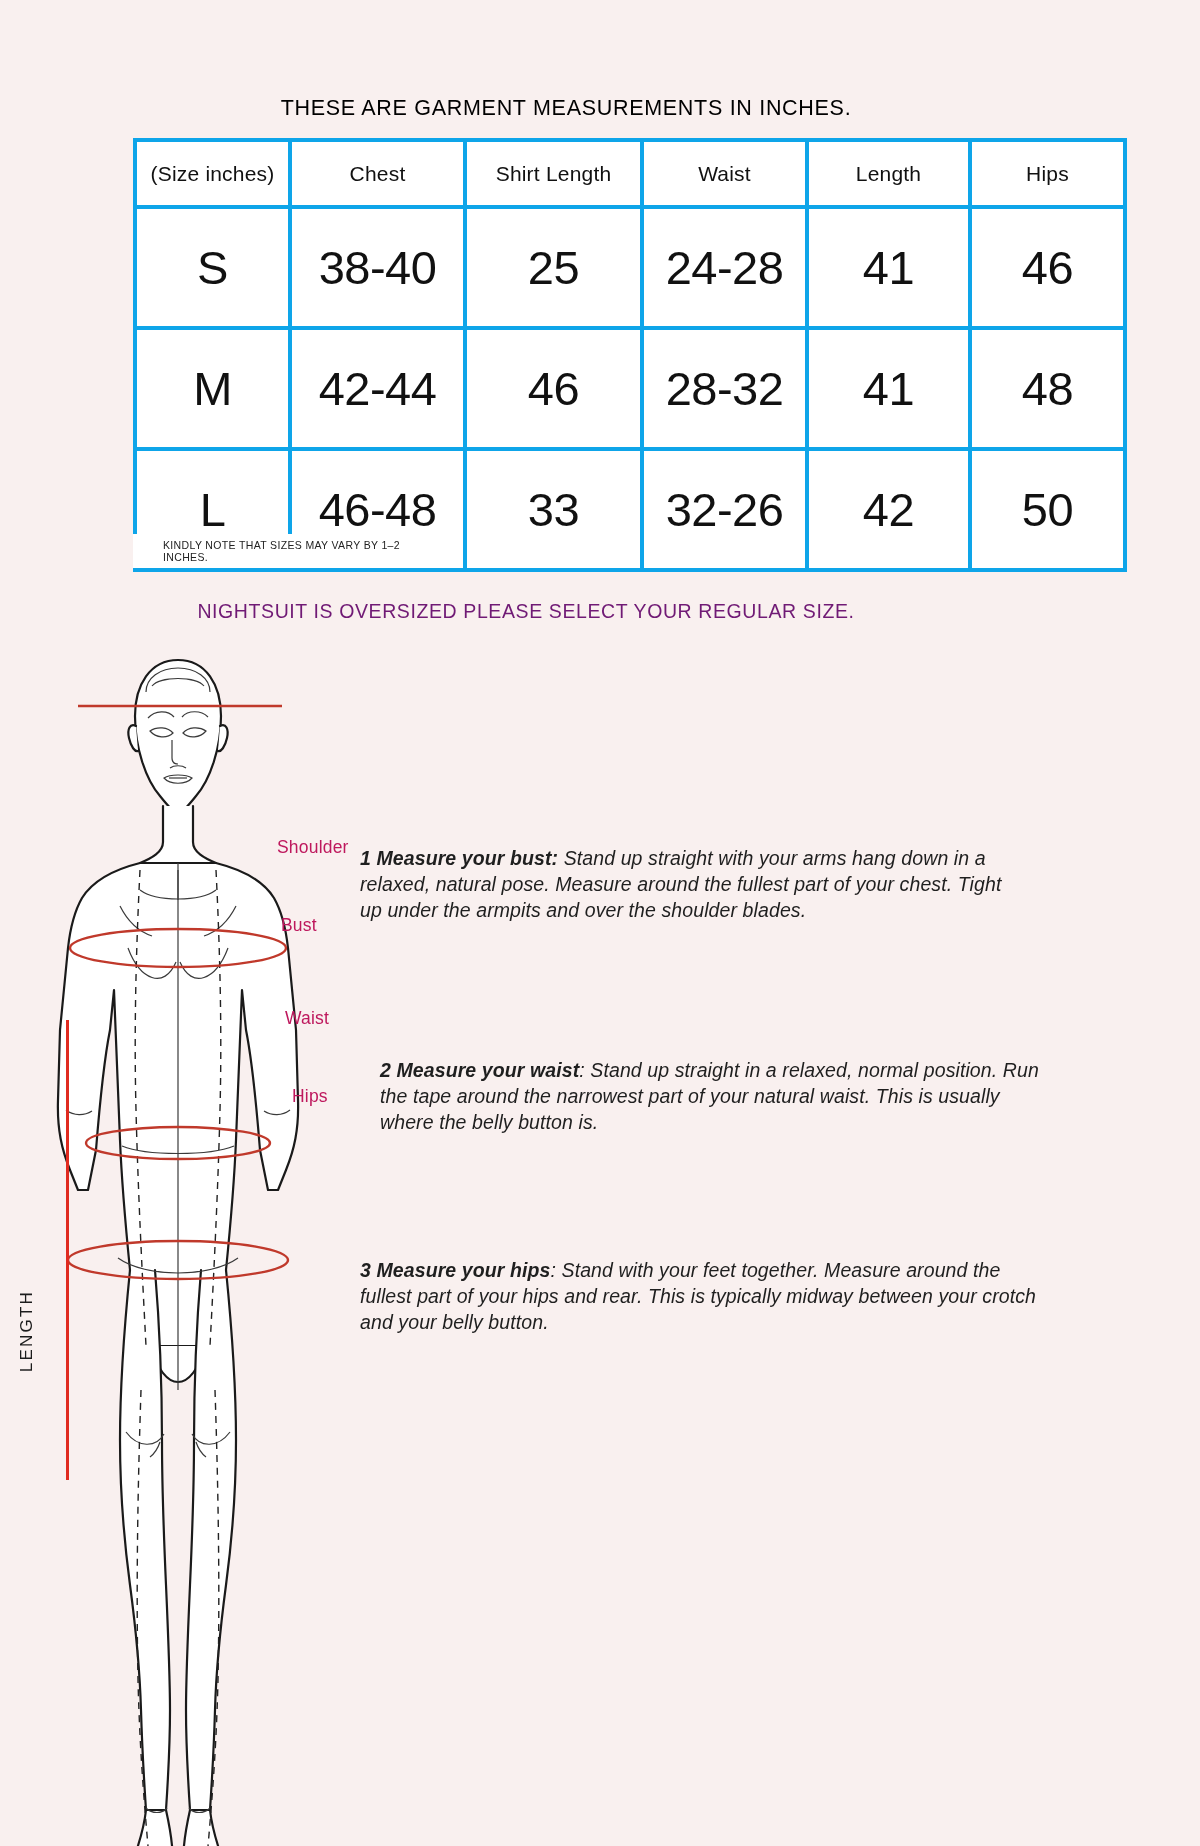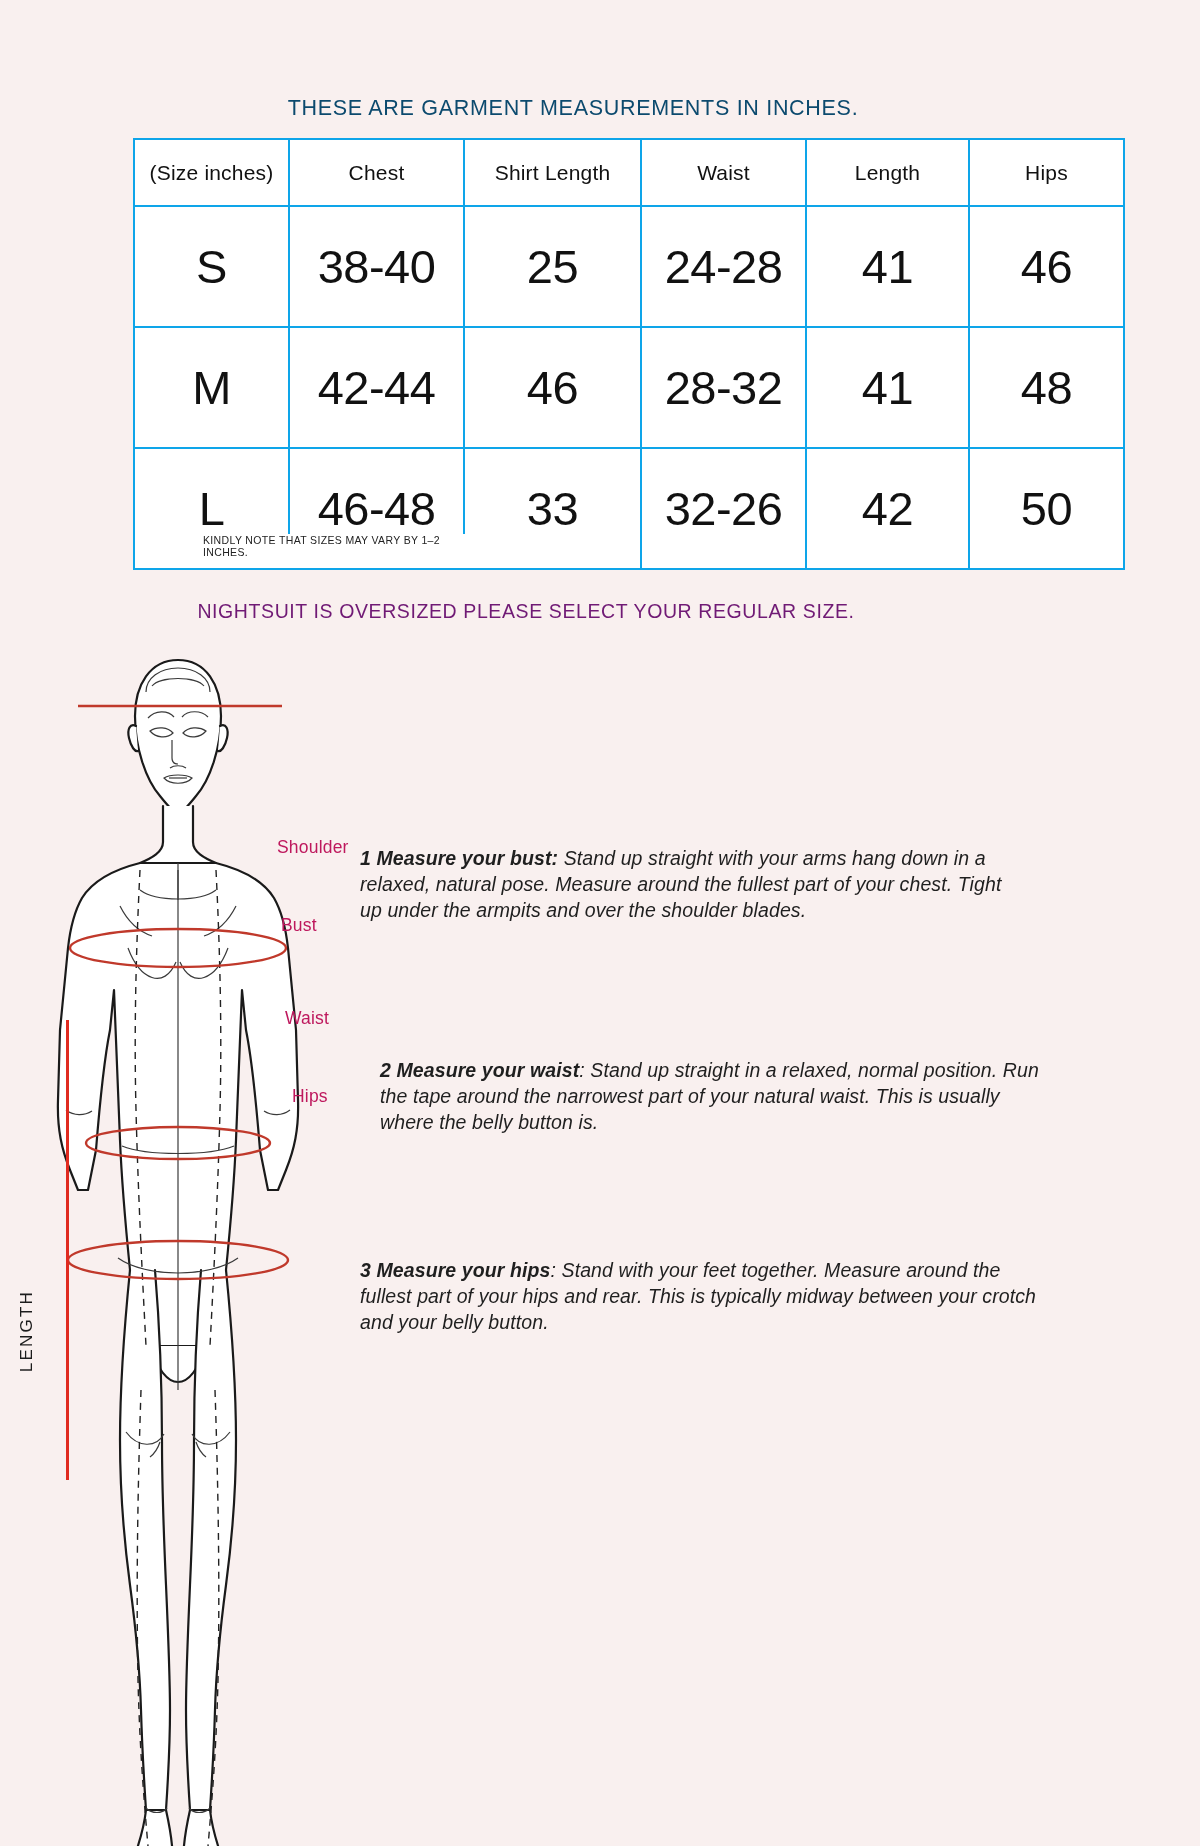--- a/index.html
+++ b/index.html
@@ -11,45 +11,45 @@
     font-family: "Liberation Sans", sans-serif;
     color: #1a1a1a;
     position: relative;
     overflow: hidden;
   }
 
   
   .headline {
     position: absolute;
     top: 96px;
-    left: 7px;
+    left: 0;
     width: 1132px;
     text-align: center;
     font-size: 21.5px;
     letter-spacing: 0.7px;
-    color: #0c4a6e;
+    color: #000000;
     font-weight: 400;
   }
 
   
   .size-table-wrap {
     position: absolute;
     top: 138px;
     left: 133px;
     width: 990px;
   }
   table.size-table {
     border-collapse: collapse;
     width: 990px;
     background: #ffffff;
     table-layout: fixed;
   }
   table.size-table th,
   table.size-table td {
-    border: 2px solid #0ea5e9;
+    border: 4px solid #0ea5e9;
     text-align: center;
     background: #ffffff;
     color: #111;
     font-weight: 400;
     margin-top: 37px;
   }
   table.size-table th {
     height: 67px;
     font-size: 21px;
     letter-spacing: 0.2px;
@@ -68,23 +68,22 @@
   table.size-table col.c-hips   { width: 155px; }
 
   .note-strip {
     position: absolute;
     top: 534px;
     left: 133px;
     width: 314px;
     height: 34px;
     background: #ffffff;
     display: flex;
-    align-items: flex-start;
+    align-items: center;
     padding-left: 30px;
-    margin-left: 40px;
   }
   .note-strip span {
     font-size: 10.5px;
     letter-spacing: 0.35px;
     color: #222;
   }
 
   .subhead {
     position: absolute;
     top: 600px;

